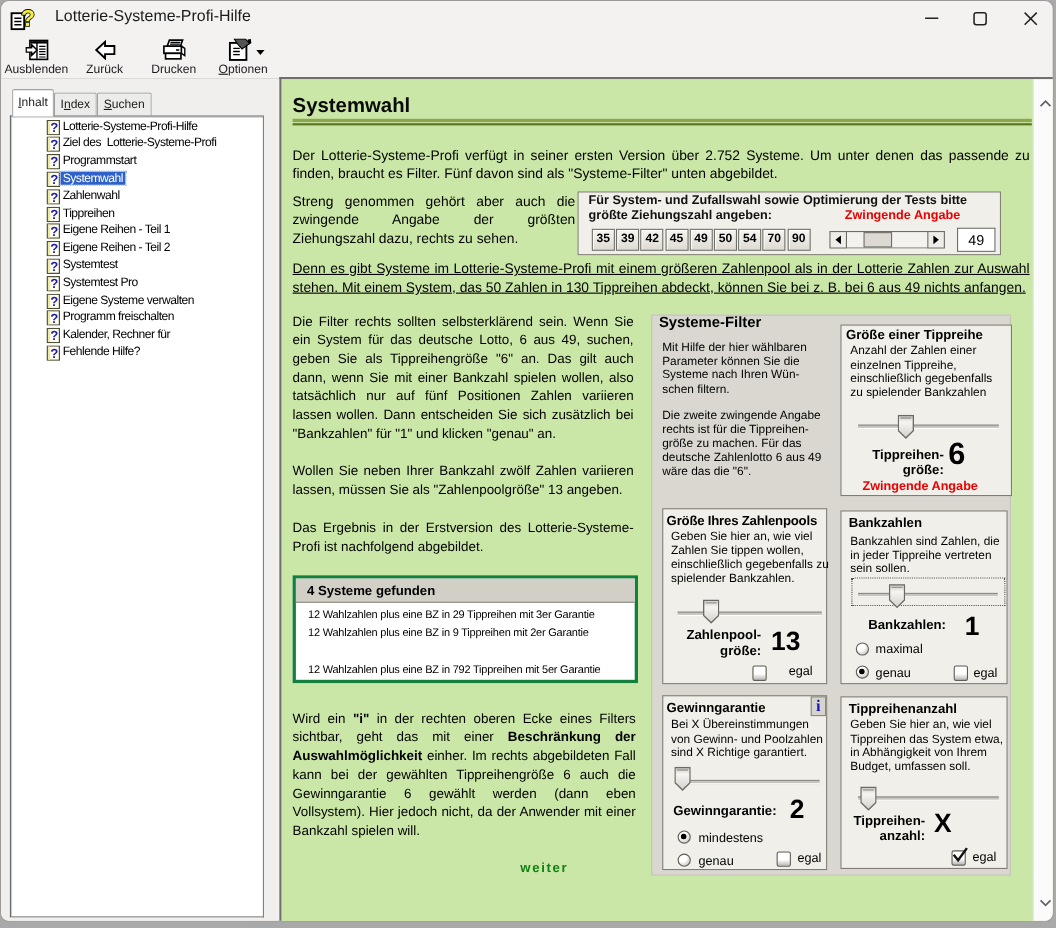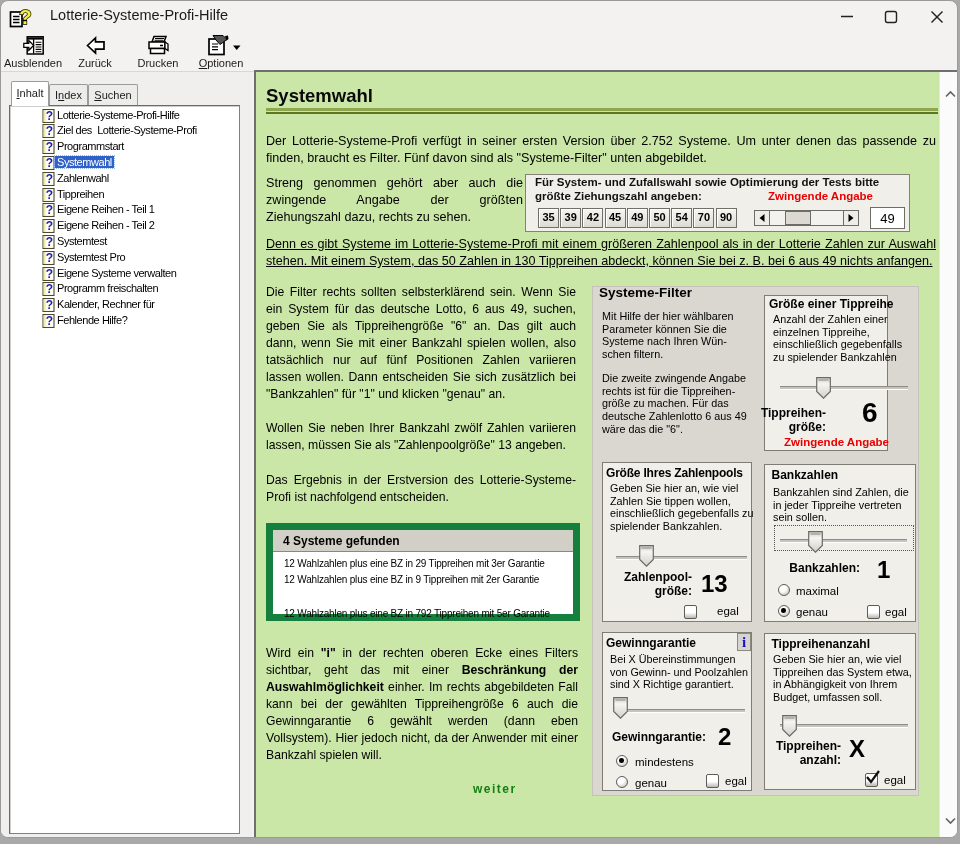--- a/index.html
+++ b/index.html
@@ -46,21 +46,21 @@
 .bignum { position:absolute; font-weight:bold; color:#000; font-size:27px; line-height:22px; }
 .blbl { position:absolute; font-weight:bold; font-size:12px; text-align:right; line-height:14px; color:#000; }
 .track { position:absolute; height:4px; background:#c6c4be; border-top:1px solid #8e8c86; border-bottom:1px solid #fff; }
 .thumb { position:absolute; width:15px; height:22px; }
 .radio { position:absolute; width:12px; height:12px; border-radius:50%;
   background:radial-gradient(circle at 35% 30%, #ffffff 35%, #d8d6d0 70%, #9a9892); border:1.5px solid #5f5d57; }
 .radio.on::after { content:""; position:absolute; left:2.2px; top:2.2px; width:4.6px; height:4.6px; border-radius:50%; background:#000; }
 .cb { position:absolute; width:13px; height:14px; border-radius:2px; border:1.5px solid #5f5d57;
   background:linear-gradient(#ffffff 55%, #b9b7b1); }
 .clbl { position:absolute; font-size:11.5px; color:#000; white-space:nowrap; }
-#rtable { position:absolute; left:10px; top:451px; width:314px; height:98px; background:#fff; border:7px solid #15803d; }
+#rtable { position:absolute; left:10px; top:451px; width:314px; height:98px; background:#fff; border:3px solid #15803d; }
 #rtable .hd { position:absolute; left:0; top:0; width:100%; height:22px; background:#d2cfc7; border-bottom:1px solid #8a887f; }
 #rtable .row { position:absolute; left:11px; font-size:10px; letter-spacing:-0.2px; white-space:nowrap; }
 #weiter { position:absolute; left:217px; top:710px; font-size:12px; font-weight:bold; color:#138013; letter-spacing:1.5px; }
 .ibtn { position:absolute; width:14px; height:18px; background:#d6d4cd; border:1px solid #8a887f;
   color:#1616c8; font-family:"Liberation Serif",serif; font-weight:bold; font-size:15px; text-align:center; line-height:17px; }
 </style>
 </head>
 <body>
 <div id="win">
 
@@ -304,21 +304,21 @@
         <div class="j">tatsächlich nur auf fünf Positionen Zahlen variieren</div>
         <div class="j">lassen wollen. Dann entscheiden Sie sich zusätzlich bei</div>
         <div>"Bankzahlen" für "1" und klicken "genau" an.</div>
       </div>
       <div class="p p2" style="left:10px;top:348px;width:310px;">
         <div class="j">Wollen Sie neben Ihrer Bankzahl zwölf Zahlen variieren</div>
         <div>lassen, müssen Sie als "Zahlenpoolgröße" 13 angeben.</div>
       </div>
       <div class="p p2" style="left:10px;top:400px;width:310px;">
         <div class="j">Das Ergebnis in der Erstversion des Lotterie-Systeme-</div>
-        <div>Profi ist nachfolgend entscheiden.</div>
+        <div>Profi ist nachfolgend abgebildet.</div>
       </div>
       <div id="rtable">
         <div class="hd">
             <span style="position:absolute;left:10px;top:4px;font-weight:bold;font-size:12px;">4 Systeme gefunden</span>
           </div>
         <div class="row" style="top:28px;">12 Wahlzahlen plus eine BZ in 29 Tippreihen mit 3er Garantie</div>
         <div class="row" style="top:44px;">12 Wahlzahlen plus eine BZ in 9 Tippreihen mit 2er Garantie</div>
         <div class="row" style="top:78px;">12 Wahlzahlen plus eine BZ in 792 Tippreihen mit 5er Garantie</div>
       </div>
       <div class="p p2" style="left:10px;top:573px;width:312px;">
@@ -329,21 +329,21 @@
         <div class="j">Gewinngarantie 6 gewählt werden (dann eben</div>
         <div class="j">Vollsystem). Hier jedoch nicht, da der Anwender mit einer</div>
         <div>Bankzahl spielen will.</div>
       </div>
       <div id="weiter">weiter</div>
       <div id="fpanel">
         <div class="fh" style="left:6px;top:-2px;font-size:13.5px;">Systeme-Filter</div>
         <div class="fd" style="left:9px;top:23px;">Mit Hilfe der hier wählbaren<br>Parameter können Sie die<br>Systeme nach Ihren Wün-<br>schen filtern.</div>
         <div class="fd" style="left:9px;top:85px;">Die zweite zwingende Angabe<br>rechts ist für die Tippreihen-<br>größe zu machen. Für das<br>deutsche Zahlenlotto 6 aus 49<br>wäre das die "6".</div>
 
-        <div class="fbox" style="left:171px;top:8px;width:124px;height:156px;">
+        <div class="fbox" style="left:171px;top:8px;width:156px;height:156px;">
           <div class="fh" style="left:4px;top:0.5px;">Größe einer Tippreihe</div>
           <div class="fd" style="left:8px;top:17px;">Anzahl der Zahlen einer<br>einzelnen Tippreihe,<br>einschließlich gegebenfalls<br>zu spielender Bankzahlen</div>
           <div class="track" style="left:15px;top:90px;width:128px;"></div>
           <svg class="thumb" style="left:51px;top:81px" width="15" height="22" viewBox="0 0 15 22">
               <polygon points="0.7,0.7 14.3,0.7 14.3,14.5 7.5,21.2 0.7,14.5" fill="url(#tg)" stroke="#6c6a64" stroke-width="1.2"></polygon>
               <defs>
                 <linearGradient id="tg" x1="0" y1="0" x2="0" y2="1">
                   <stop offset="0" stop-color="#cccac4"></stop>
                   <stop offset="0.3" stop-color="#f6f5f2"></stop>
                   <stop offset="1" stop-color="#d2d0ca"></stop>

